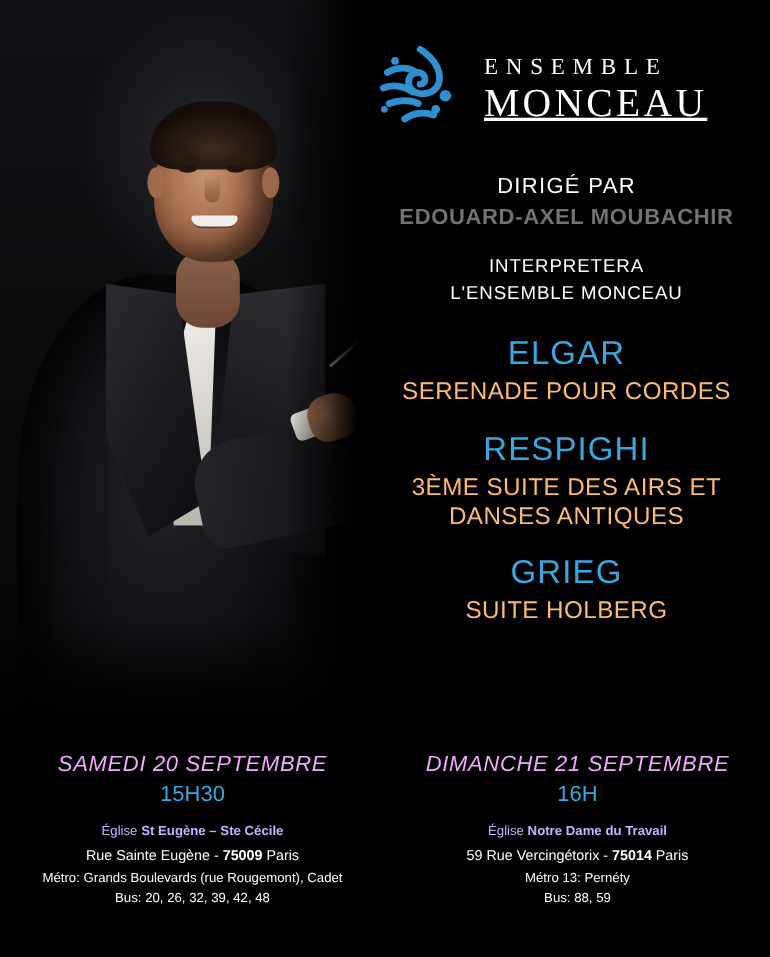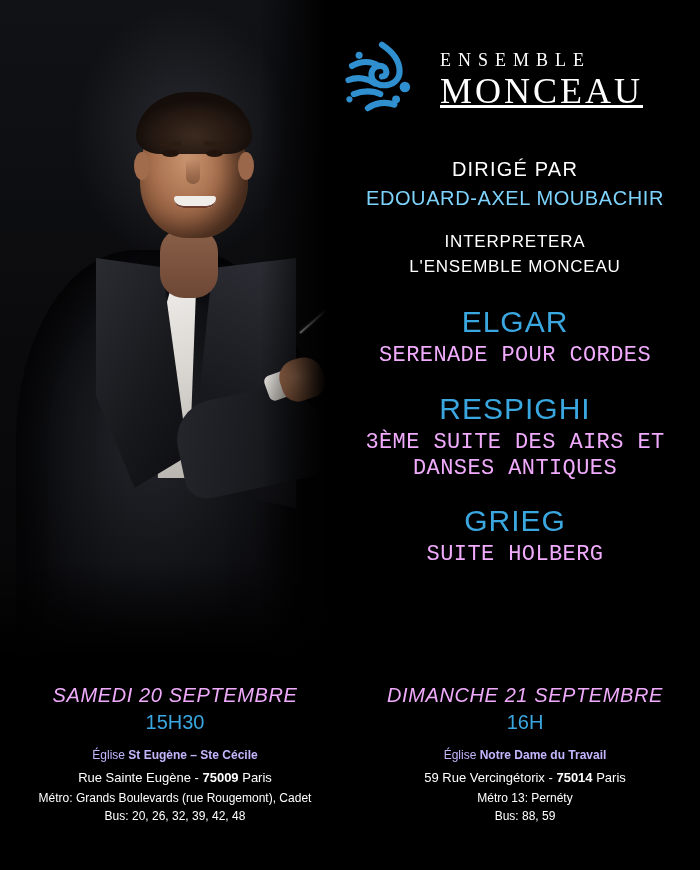--- a/index.html
+++ b/index.html
@@ -186,21 +186,21 @@
   .logo-row {
     display: flex;
     align-items: center;
     justify-content: flex-start;
     gap: 14px;
     padding: 36px 10px 0 8px;
   }
   .logo-mark { width: 88px; height: 88px; flex: 0 0 88px; }
   .logo-text { text-align: left; line-height: 1.0; }
   .logo-ensemble {
-    font-size: 18px;
+    font-size: 21px;
     letter-spacing: 7px;
     color: #ffffff;
     font-family: "Liberation Serif", serif;
   }
   .logo-monceau {
     font-size: 36px;
     letter-spacing: 3px;
     color: #ffffff;
     font-family: "Liberation Serif", serif;
     margin-top: 4px;
@@ -210,48 +210,47 @@
   .credits { margin-top: 34px; }
   .dirige {
     font-size: 20px;
     letter-spacing: 1.2px;
     color: #ffffff;
     font-weight: 400;
   }
   .conductor {
     font-size: 20px;
     letter-spacing: 0.6px;
-    color: #7dd3fc;
+    color: #737373;
     margin-top: 6px;
-    font-weight: 400;
+    font-weight: 700;
   }
   .interpretera {
     margin-top: 20px;
     font-size: 17px;
     line-height: 1.45;
     letter-spacing: 0.8px;
     color: #ffffff;
   }
 
   .program { margin-top: 26px; }
   .work { margin-bottom: 22px; text-align: center; }
   .composer {
     font-size: 30px;
     letter-spacing: 1px;
     color: #3aa7e0;
     font-weight: 400;
   }
   .piece {
     font-size: 22px;
     letter-spacing: 0.4px;
-    color: #f0abfc;
+    color: #fdba74;
     margin-top: 4px;
     line-height: 1.2;
     font-weight: 400;
-    font-family: Liberation Mono, monospace;
   }
 
   
   .concerts {
     position: absolute;
     left: 0;
     top: 672px;
     width: 700px;
     height: 198px;
     display: flex;

